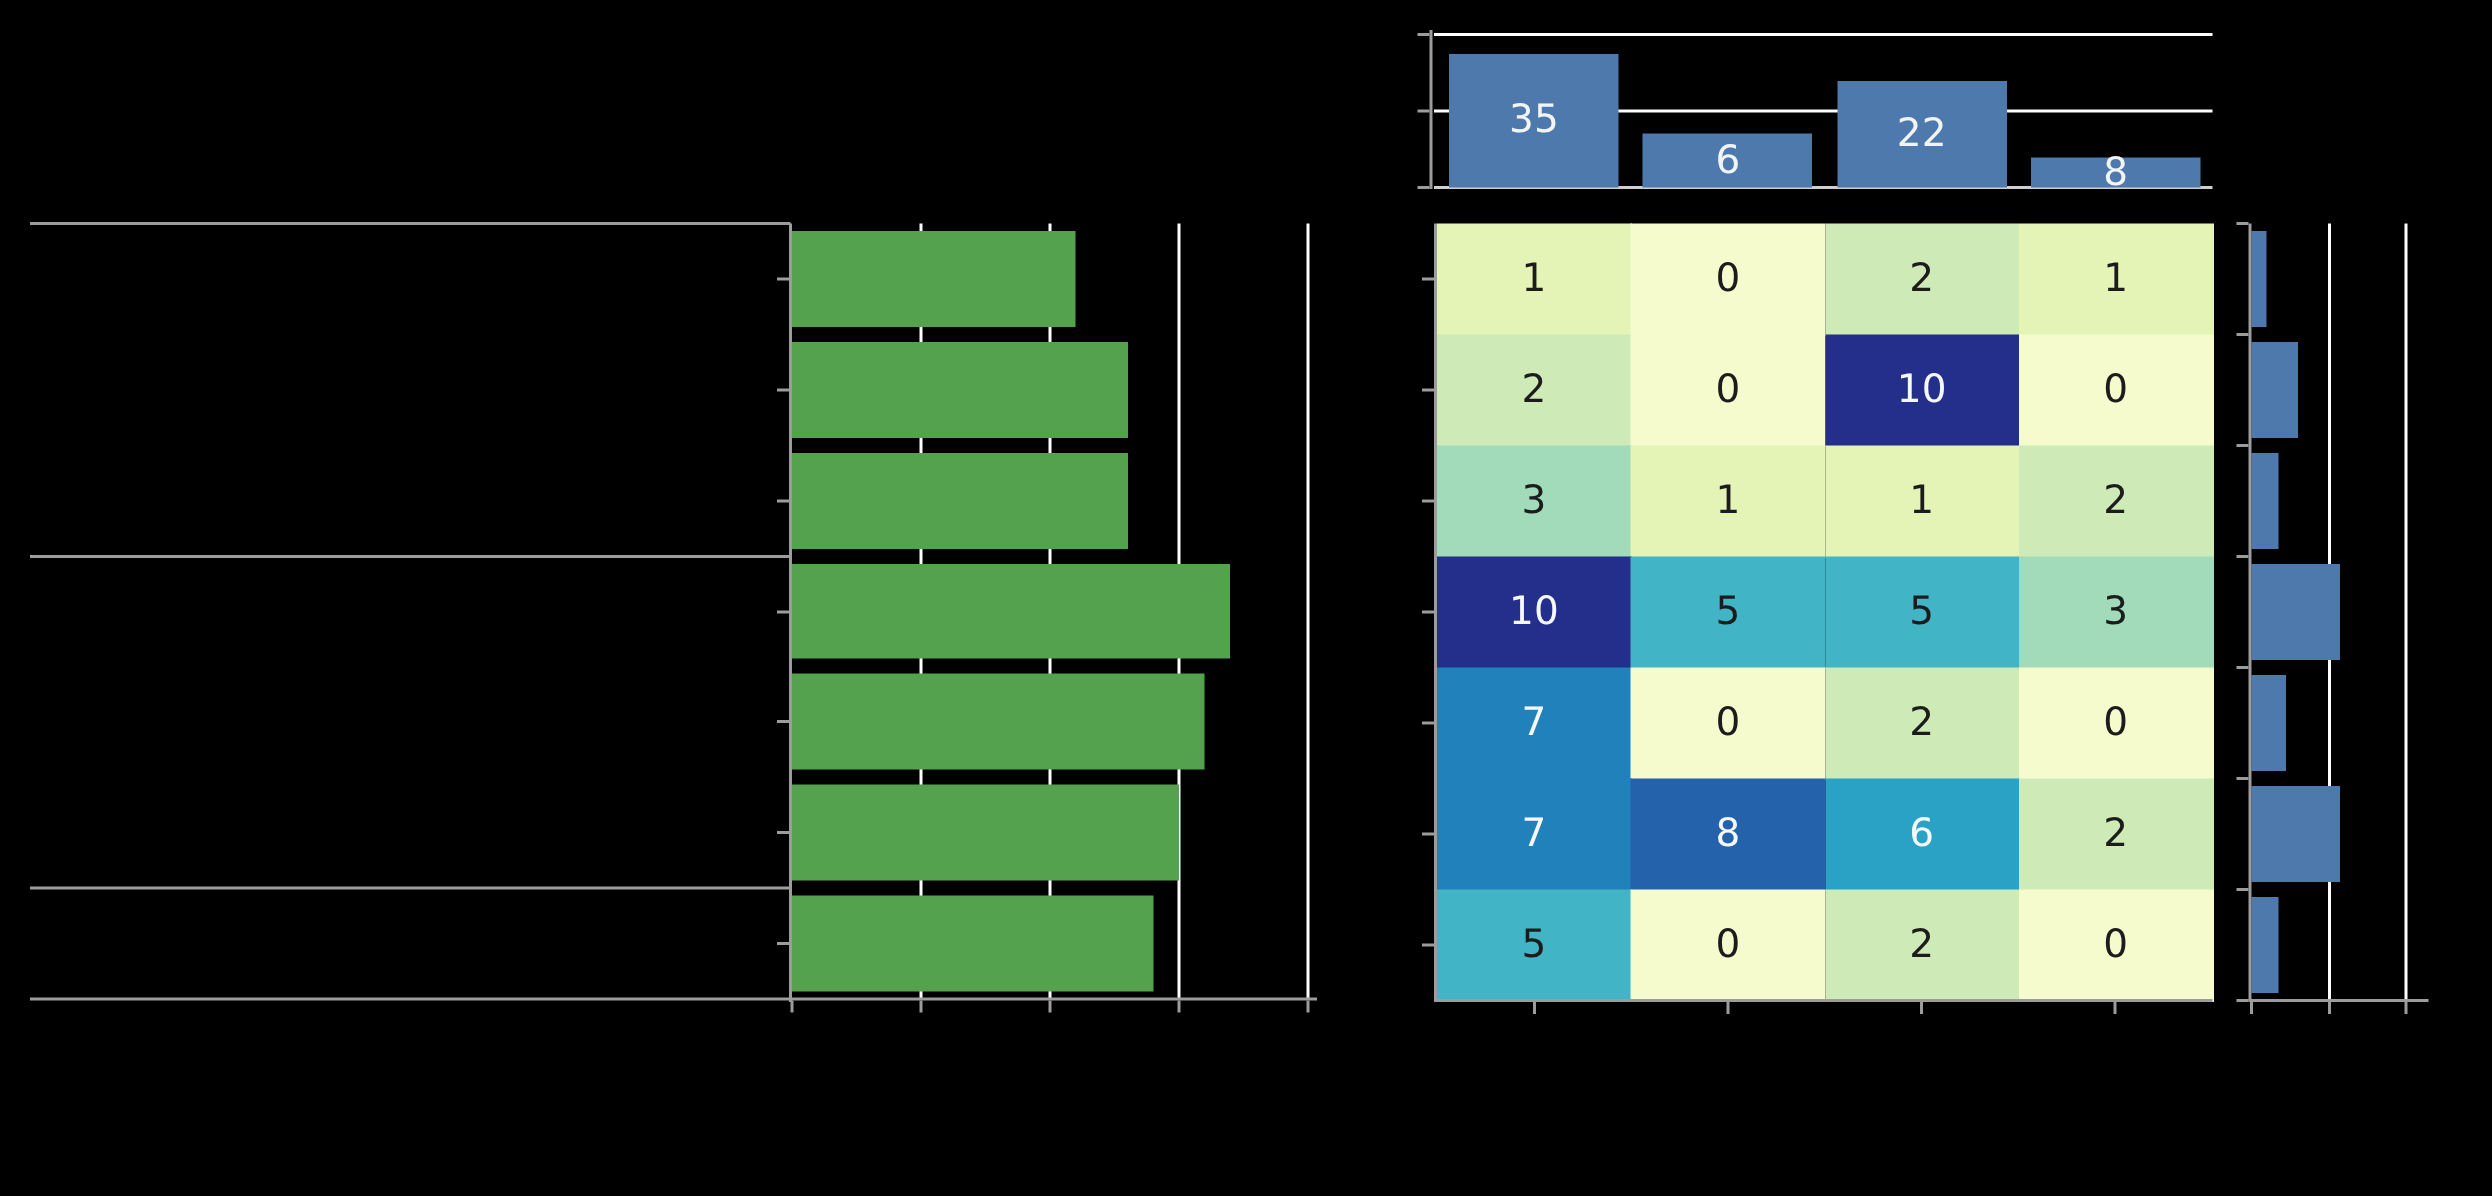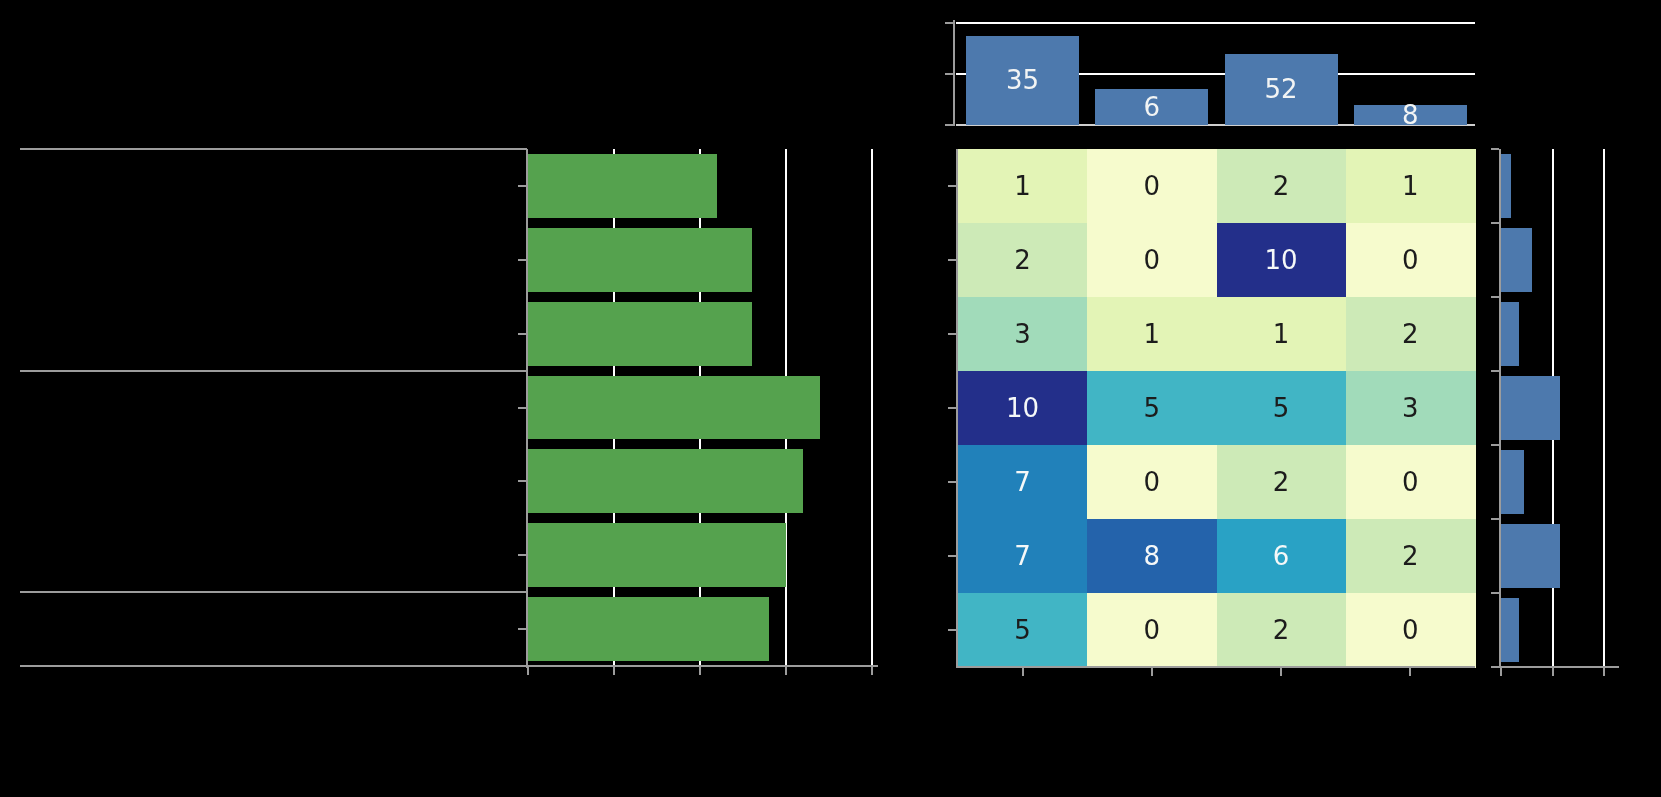--- a/index.html
+++ b/index.html
@@ -45,21 +45,21 @@
     </div>
   <div id="top-chart">
       <div class="abs" style="left: 956px; top: 73px; width: 519px; height: 2px; background: rgb(255, 255, 255);"></div>
       <div class="abs" style="left: 956px; top: 22px; width: 519px; height: 2px; background: rgb(255, 255, 255);"></div>
       <div class="abs" style="left: 956px; top: 124px; width: 519px; height: 2px; background: rgb(207, 207, 207);"></div>
       <div class="abs" style="left: 966.078px; top: 35.75px; width: 113.094px; height: 89.25px; background: rgb(77, 121, 173);"></div>
       <div class="annot" style="left: 966.078px; top: 35.75px; width: 113.094px; height: 89.25px; color: rgb(242, 244, 244);">35</div>
       <div class="abs" style="left: 1095.33px; top: 89.3px; width: 113.094px; height: 35.7px; background: rgb(77, 121, 173);"></div>
       <div class="annot" style="left: 1095.33px; top: 89.3px; width: 113.094px; height: 35.7px; color: rgb(242, 244, 244);">6</div>
       <div class="abs" style="left: 1224.58px; top: 53.6px; width: 113.094px; height: 71.4px; background: rgb(77, 121, 173);"></div>
-      <div class="annot" style="left: 1224.58px; top: 53.6px; width: 113.094px; height: 71.4px; color: rgb(242, 244, 244);">52</div>
+      <div class="annot" style="left: 1224.58px; top: 53.6px; width: 113.094px; height: 71.4px; color: rgb(242, 244, 244);">22</div>
       <div class="abs" style="left: 1353.83px; top: 104.6px; width: 113.094px; height: 20.4px; background: rgb(77, 121, 173);"></div>
       <div class="annot" style="left: 1353.83px; top: 104.6px; width: 113.094px; height: 20.4px; color: rgb(242, 244, 244);">8</div>
       <div class="abs" style="left: 953px; top: 20px; width: 2px; height: 106px; background: rgb(156, 156, 156);"></div>
       <div class="abs" style="left: 945px; top: 22px; width: 8px; height: 2px; background: rgb(156, 156, 156);"></div>
       <div class="abs" style="left: 945px; top: 73px; width: 8px; height: 2px; background: rgb(156, 156, 156);"></div>
       <div class="abs" style="left: 945px; top: 124px; width: 8px; height: 2px; background: rgb(156, 156, 156);"></div>
     </div>
   <div id="heat-chart">
       <div class="abs" style="left: 958px; top: 149px; width: 129.75px; height: 74.5px; background: rgb(227, 244, 182);"></div>
       <div class="annot" style="left: 958px; top: 149px; width: 129.25px; height: 74px; color: rgb(28, 28, 28);">1</div>

